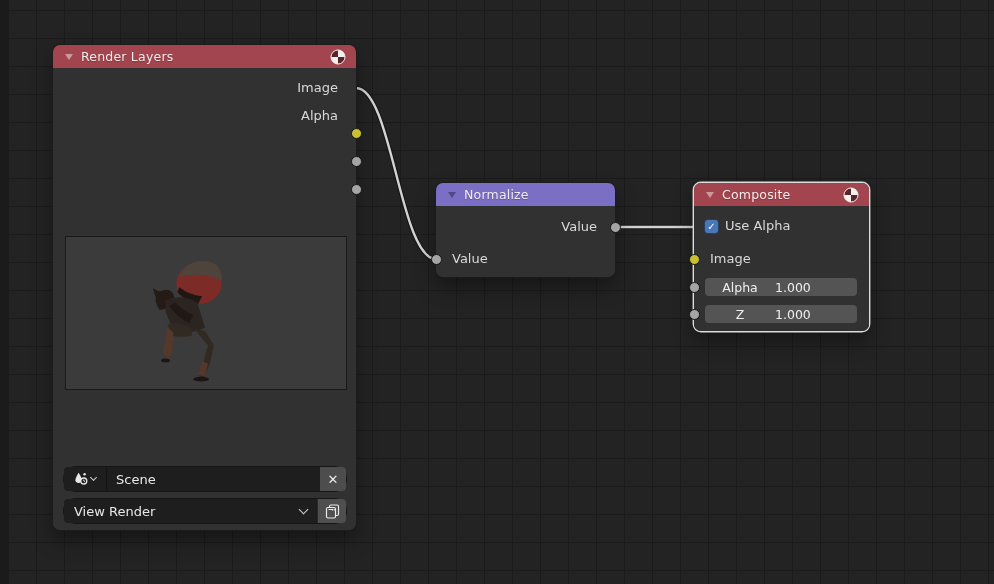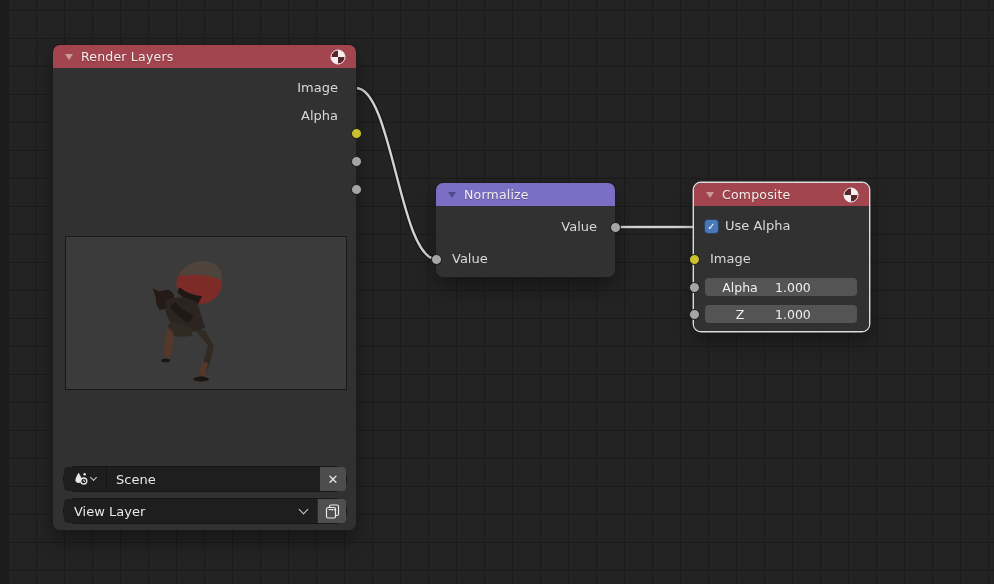--- a/index.html
+++ b/index.html
@@ -135,21 +135,21 @@
             <circle cx="10.6" cy="2.2" r="1.2" fill="#e8e8e8"></circle>
           </svg>
           <span class="chev small"></span>
         </div>
         <div class="id-text">Scene</div>
         <div class="clear-btn">✕</div>
       </div>
 
       <div class="widget-row" style="left:11px;top:431px;width:282px;">
         <div class="dropdown">
-          <span class="dd-label">View Layer</span>
+          <span class="dd-label">View Render</span>
           <span class="chev"></span>
         </div>
         <div class="icon-btn">
           <svg width="15" height="15" viewBox="0 0 15 15">
             <rect x="4.5" y="1" width="9" height="10.5" rx="1.5" fill="none" stroke="#e8e8e8" stroke-width="1.2"></rect>
             <rect x="1.5" y="3.5" width="9" height="10.5" rx="1.5" fill="#4f4f4f" stroke="#e8e8e8" stroke-width="1.2"></rect>
             <path d="M3.5 5.5 h5 M9.5 5.2 v1.4 M7.5 5.2 v1.4" stroke="#e8e8e8" stroke-width="1.1" fill="none"></path>
           </svg>
         </div>
       </div>

